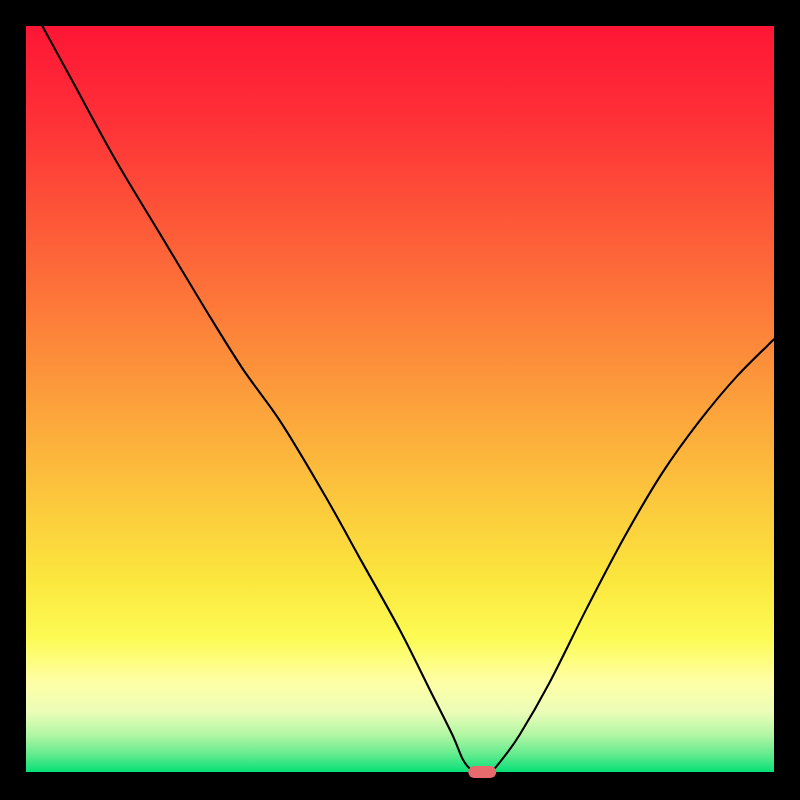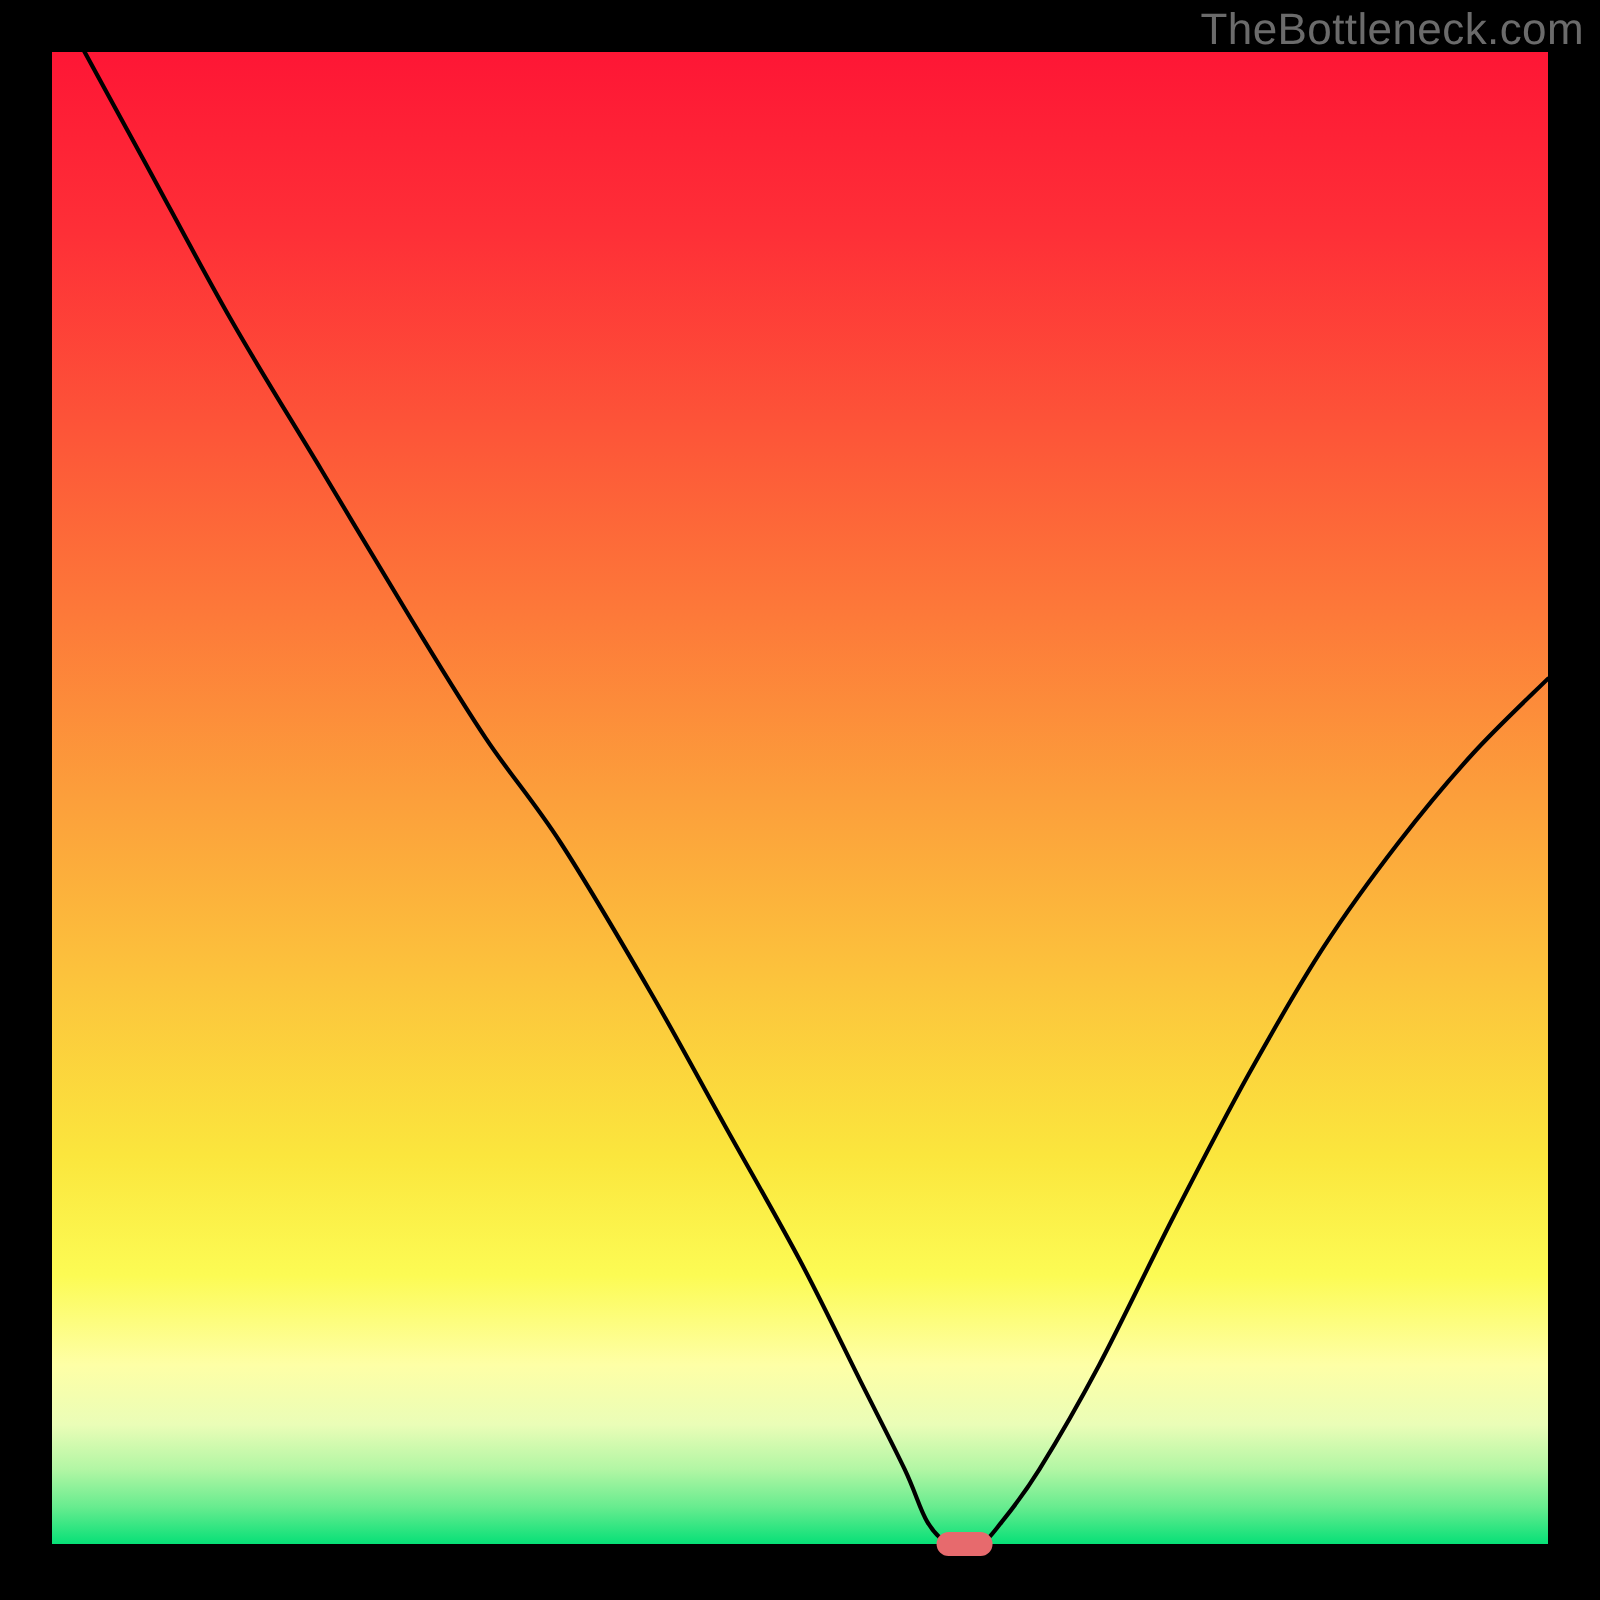--- a/index.html
+++ b/index.html
@@ -31,21 +31,20 @@
     position: absolute;
     top: 0;
     left: 0;
   }
 </style>
 </head>
 <body>
 
 <div class="frame">
 
-  <div class="watermark">TheBottleneck.com</div>
 
   <svg id="chart-svg" width="800" height="800" viewBox="0 0 800 800">
     <defs>
       <linearGradient id="bg-grad" x1="0" y1="0" x2="0" y2="1">
           <stop offset="0.00%" stop-color="#fe1635"></stop>
           <stop offset="12.00%" stop-color="#fe2f37"></stop>
           <stop offset="25.00%" stop-color="#fd5438"></stop>
           <stop offset="38.00%" stop-color="#fd7a39"></stop>
           <stop offset="50.00%" stop-color="#fc9f3b"></stop>
           <stop offset="62.00%" stop-color="#fcc33c"></stop>

